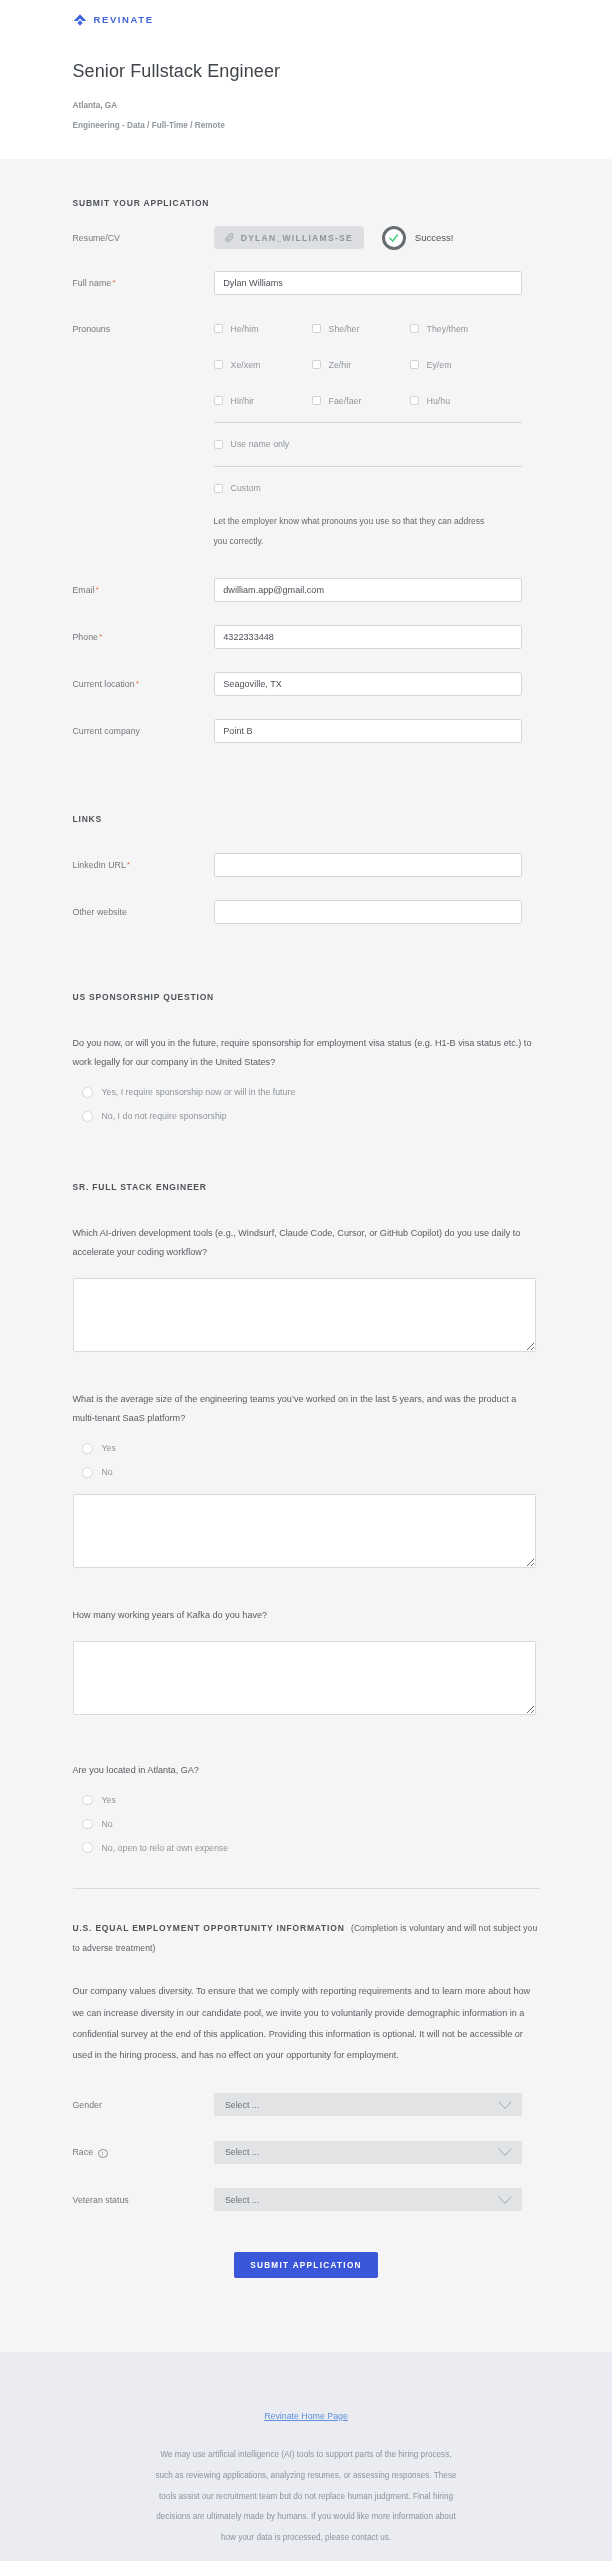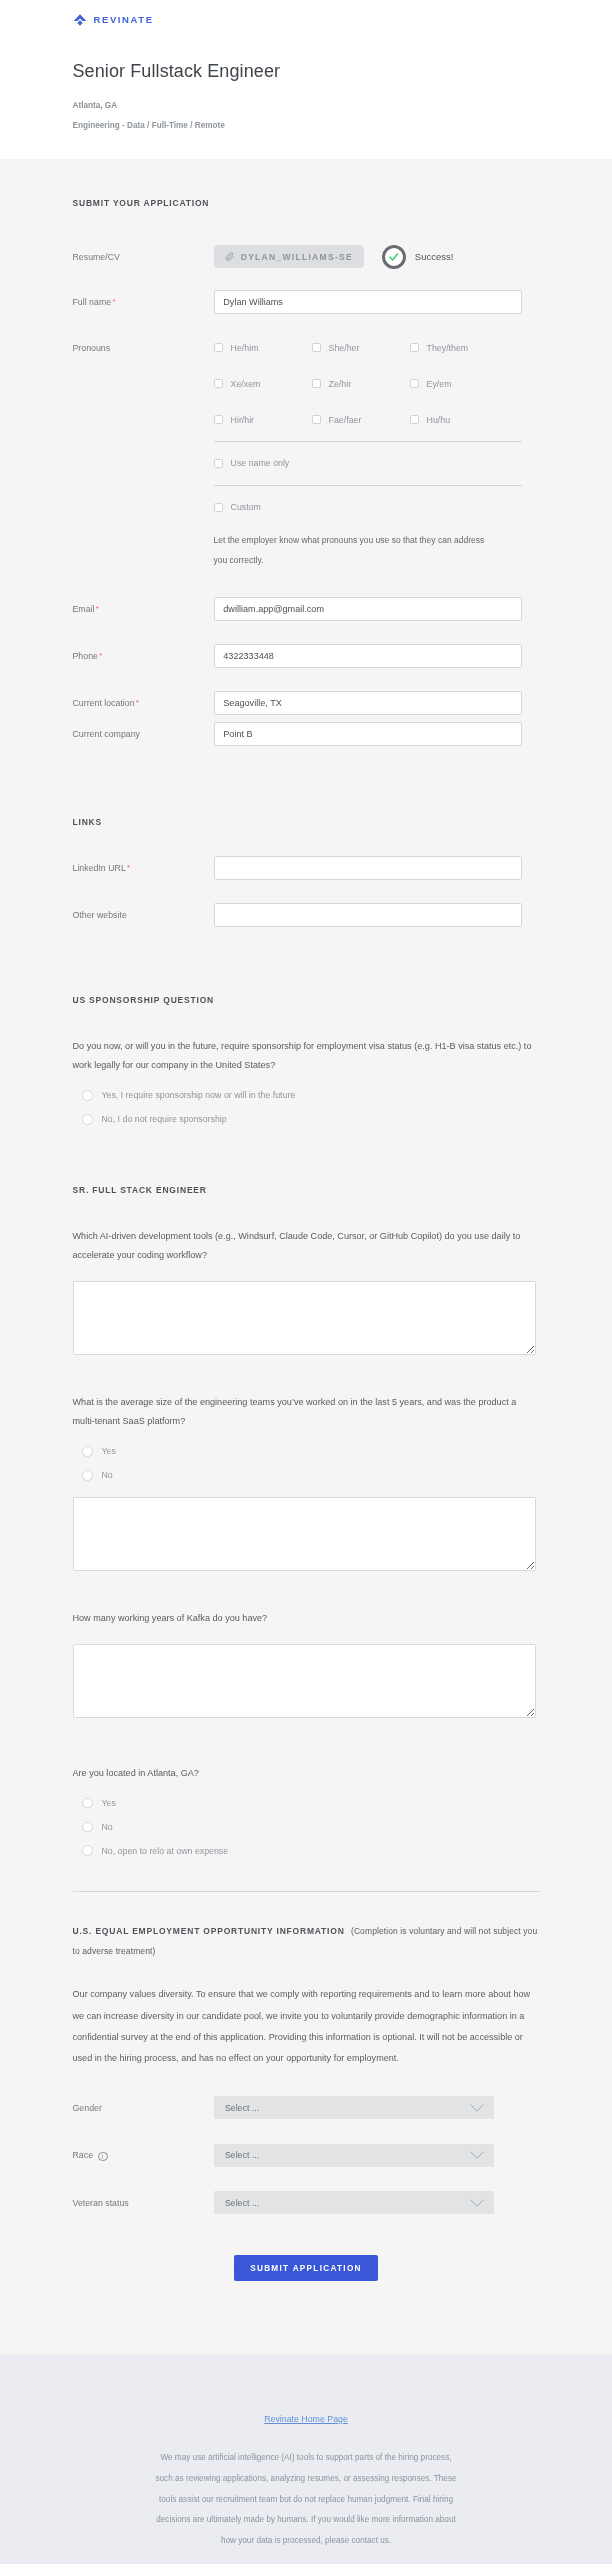--- a/index.html
+++ b/index.html
@@ -85,21 +85,21 @@
     resize: both; font-family: "Liberation Sans", sans-serif; font-size: 8.8px;
     color: #4c5157; padding: 6.3px 7.6px; outline: none;
   }
 
   .big-divider { border: none; border-top: 1.3px solid #d8d8d8; margin-top: 35px; }
 
   .eeo-desc { margin-top: 23px; font-size: 9.1px; color: #5a5f64; line-height: 2.35; }
 
   
   .select-box {
-    width: 280px; height: 23px; background: #e2e3e5; border-radius: 1.3px;
+    width: 308px; height: 23px; background: #e2e3e5; border-radius: 1.3px;
     display: flex; align-items: center; justify-content: space-between;
     padding: 0 10px 0 11.4px; cursor: pointer;
   }
   .select-value { font-size: 8.8px; color: #6a7076; }
   .info-icon {
     display: inline-flex; align-items: center; justify-content: center;
     width: 9.5px; height: 9.5px; border: 0.6px solid #8a8f94; border-radius: 50%;
     font-size: 6.3px; color: #8a8f94; margin-left: 5px; vertical-align: -1.3px;
     font-style: normal;
   }
@@ -133,21 +133,21 @@
     <div class="job-location">Atlanta, GA</div>
     <div class="job-meta">Engineering - Data /  Full-Time /  Remote</div>
   </div>
 </header>
 
 <main class="form-area">
   <div class="container">
 
     <h2 class="section-heading">SUBMIT YOUR APPLICATION</h2>
 
-    <div class="field-row" style="margin-top:37px;">
+    <div class="field-row" style="margin-top:18px;">
       <span class="field-label">Resume/CV</span>
       <div class="resume-line">
         <div class="resume-chip">
           <svg width="9.5" height="9.5" viewBox="0 0 24 24">
             <path d="M21.44 11.05l-9.19 9.19a6 6 0 0 1-8.49-8.49l9.19-9.19a4 4 0 0 1 5.66 5.66l-9.2 9.19a2 2 0 0 1-2.83-2.83l8.49-8.48" fill="none" stroke="#8f9499" stroke-width="2" stroke-linecap="round" stroke-linejoin="round"></path>
           </svg>
           <span>DYLAN_WILLIAMS-SE</span>
         </div>
         <div class="success-wrap">
           <span class="success-ring">
@@ -232,21 +232,21 @@
     <div class="field-row" style="margin-top:23px;">
       <span class="field-label"><span>Phone</span><span class="req">*</span></span>
       <input class="text-input" type="text" value="4322333448" style="">
     </div>
 
     <div class="field-row" style="margin-top:23px;">
       <span class="field-label"><span>Current location</span><span class="req">*</span></span>
       <input class="text-input" type="text" value="Seagoville, TX" style="">
     </div>
 
-    <div class="field-row" style="margin-top:7px;">
+    <div class="field-row" style="margin-top:23px;">
       <span class="field-label">Current company</span>
       <input class="text-input" type="text" value="Point B" style="">
     </div>
 
     <h2 class="section-heading" style="margin-top:71px;">LINKS</h2>
 
     <div class="field-row" style="margin-top:29px;">
       <span class="field-label"><span>LinkedIn URL</span><span class="req">*</span></span>
       <input class="text-input" type="text" style="">
     </div>

